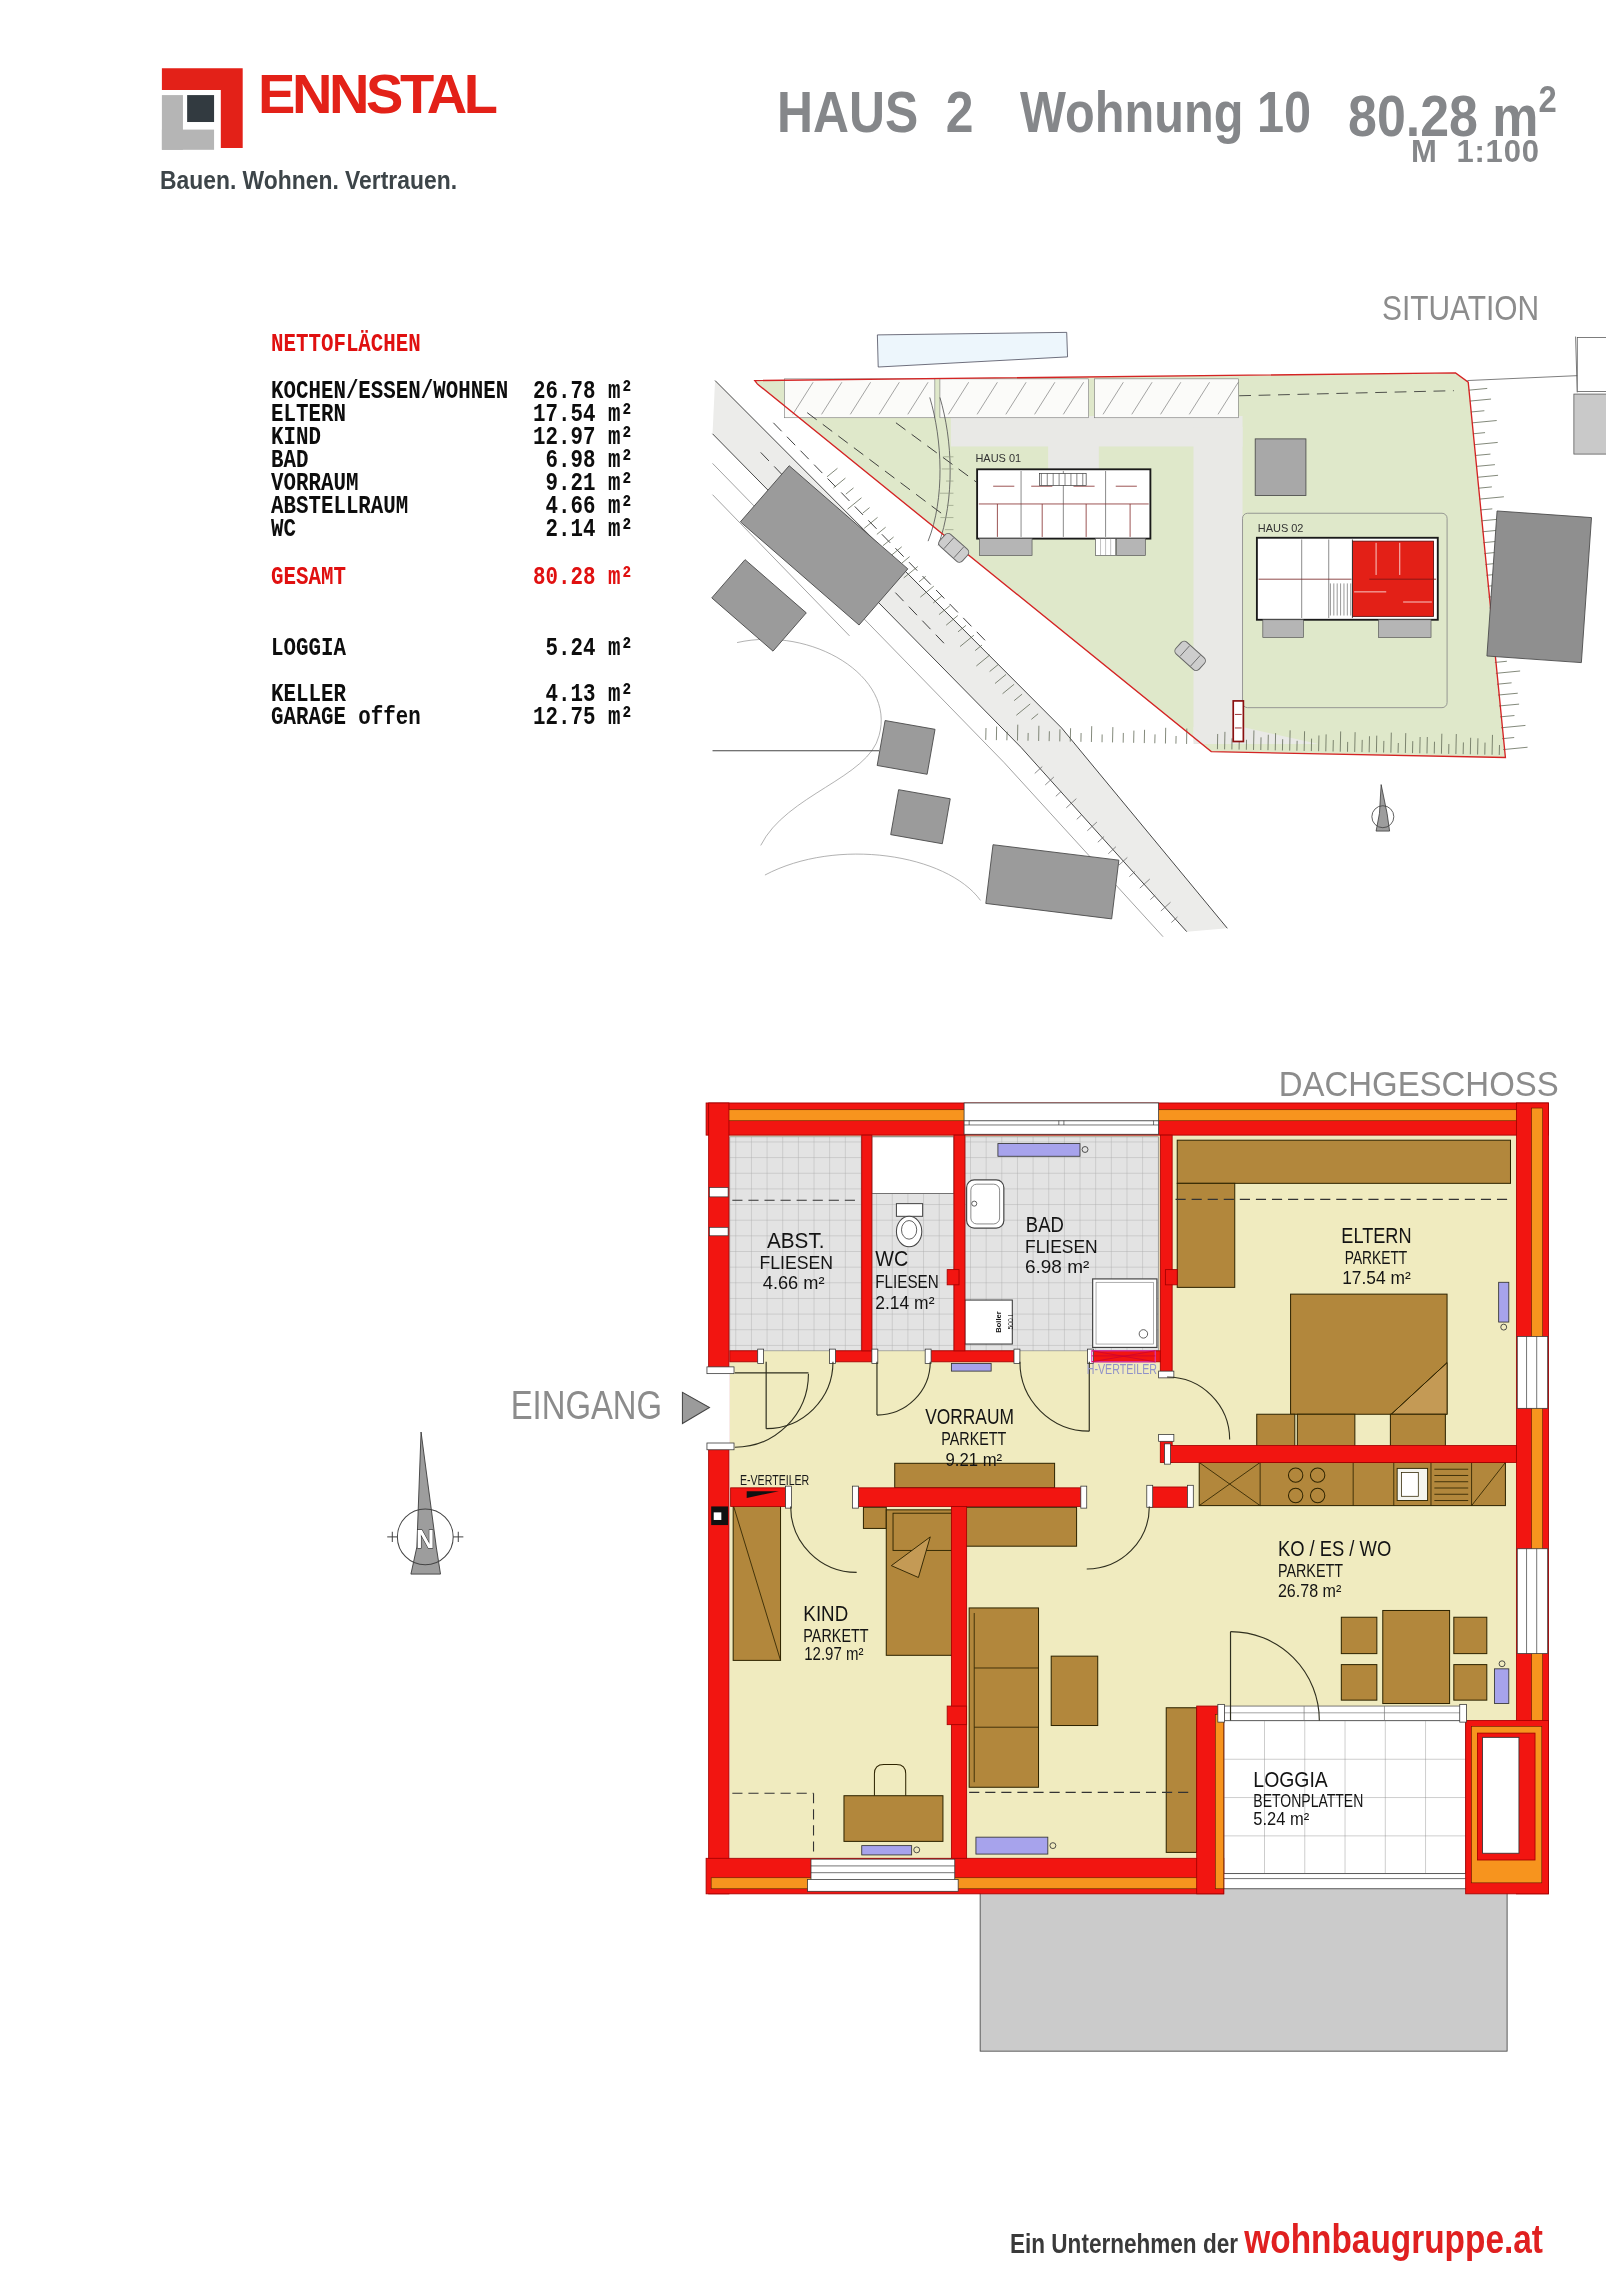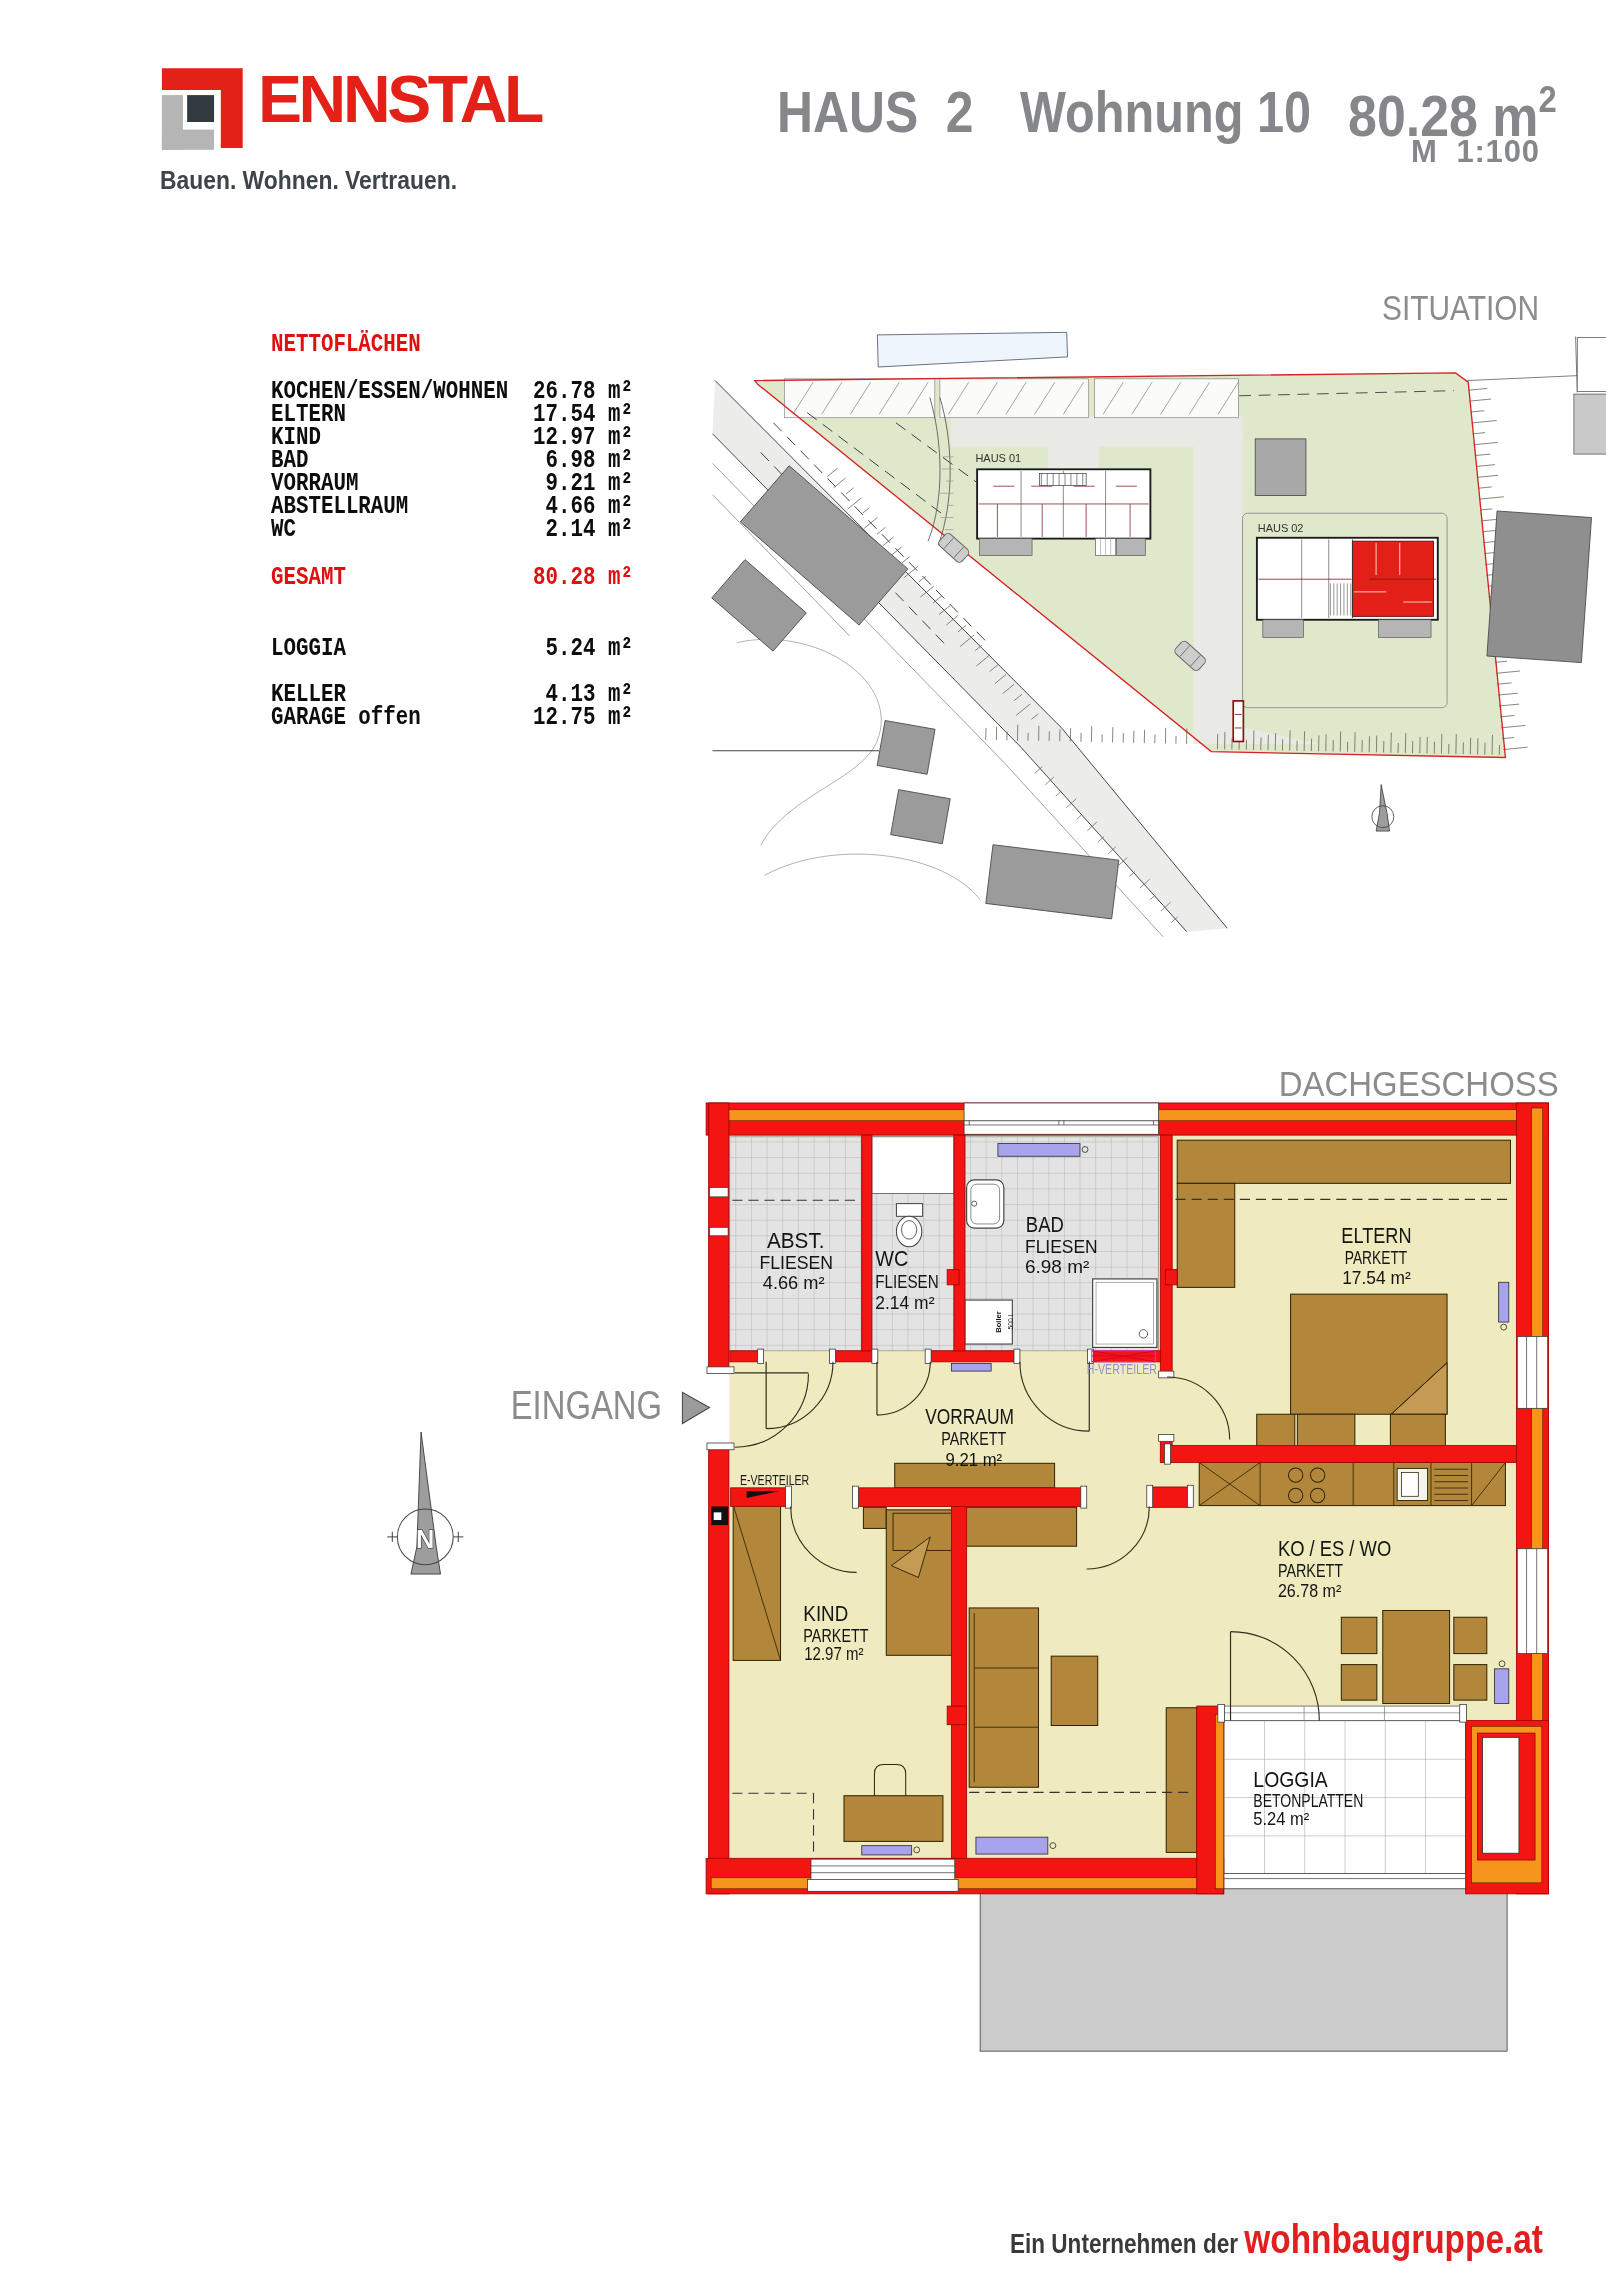--- a/index.html
+++ b/index.html
@@ -7,21 +7,21 @@
 .mono{font-family:"Liberation Mono",monospace;font-weight:bold;font-size:26px;line-height:23px;white-space:pre;color:#0d0d0d;transform:scaleX(0.8);transform-origin:0 0;}
 </style></head><body>
 
 <svg class="abs" style="left:156px;top:63px" width="101" height="97" viewBox="185 75 120 115">
     <polygon points="192,81 288,81 288,176 262,176 262,107 192,107" fill="#e32118"></polygon>
     <rect x="192" y="113" width="25" height="65" fill="#b5b5b5"></rect>
     <rect x="192" y="154" width="62" height="24" fill="#b5b5b5"></rect>
     <rect x="222" y="113" width="32" height="32" fill="#323a40"></rect>
   </svg>
 
-<div class="abs" style="left:258px;top:61px;font-size:66px;font-weight:bold;color:#e32118;letter-spacing:-3.4px;">ENNSTAL</div>
+<div class="abs" style="left:258px;top:61px;font-size:56px;font-weight:bold;color:#e32118;letter-spacing:-3.4px;">ENNSTAL</div>
 
 <div class="abs" style="left:160px;top:166px;font-size:25px;font-weight:bold;color:#3d4549;white-space:nowrap;transform:scaleX(0.915);transform-origin:0 0;">Bauen. Wohnen. Vertrauen.</div>
 
 <div class="abs" style="left:777px;top:79px;font-size:57px;font-weight:bold;color:#85878a;white-space:nowrap;transform:scaleX(0.874);transform-origin:0 0;">HAUS&nbsp; 2</div>
 
 <div class="abs" style="left:1020px;top:79px;font-size:57px;font-weight:bold;color:#85878a;white-space:nowrap;transform:scaleX(0.854);transform-origin:0 0;">Wohnung 10</div>
 
 <div class="abs" style="left:1348px;top:79px;font-size:57px;font-weight:bold;color:#85878a;white-space:nowrap;transform:scaleX(0.911);transform-origin:0 0;">80.28 m<span style="font-size:36px;vertical-align:24px;">2</span></div>
 
 <div class="abs" style="left:1411px;top:134px;font-size:31px;font-weight:bold;color:#85878a;letter-spacing:0.8px;">M&nbsp; 1:100</div>

